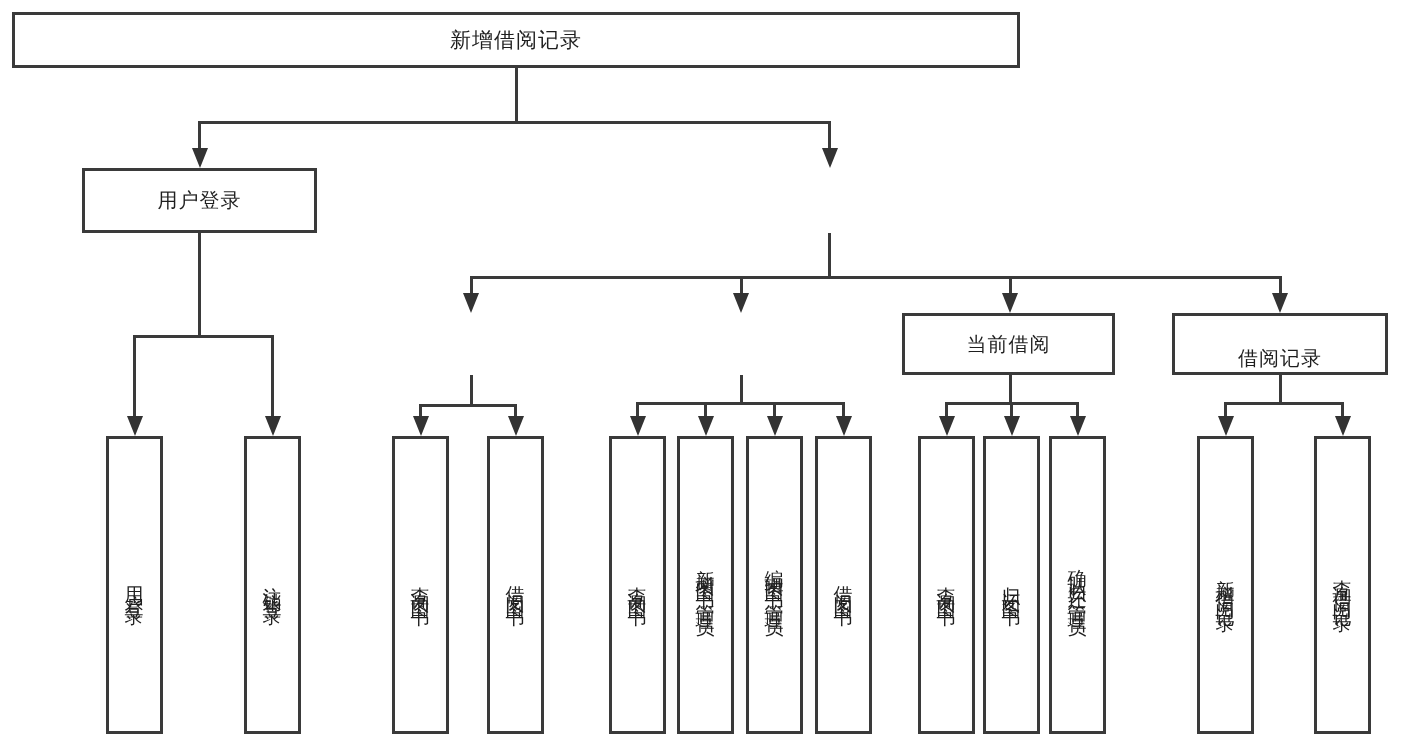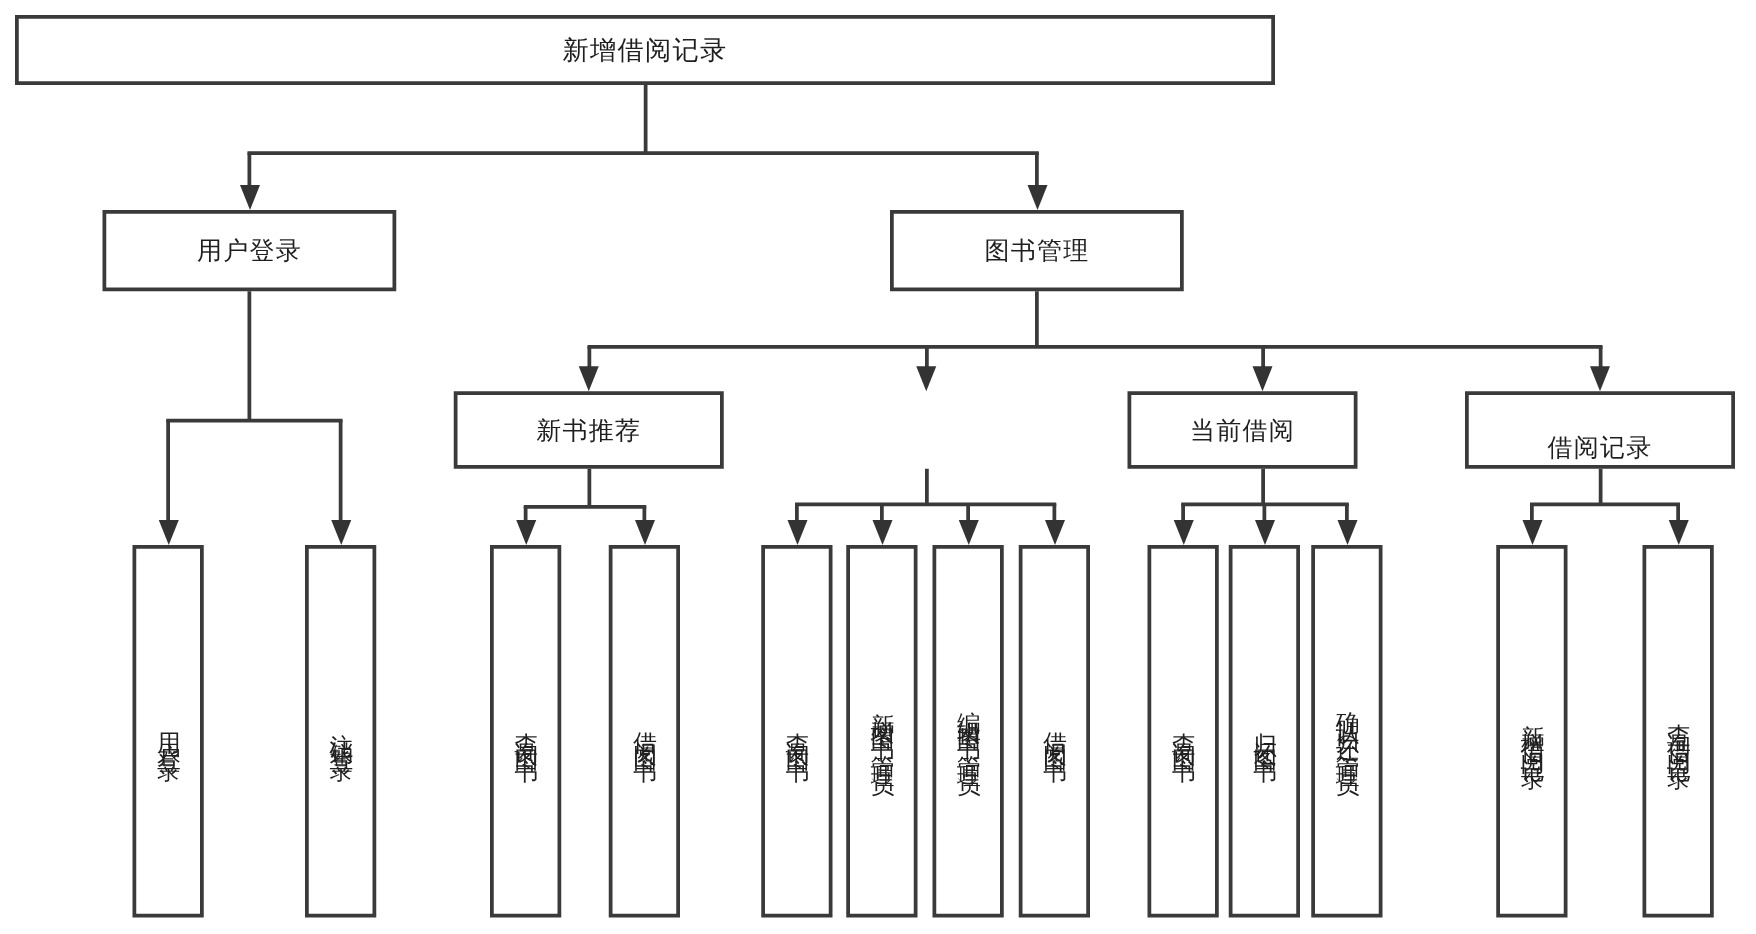--- a/index.html
+++ b/index.html
@@ -58,28 +58,22 @@
 
 <div id="stage">
 
   <div class="box lvl0" style="left:12px; top:12px; width:1008px; height:56px;">
     <span>新增借阅记录</span>
   </div>
 
   <div class="box lvl1" style="left:82px; top:168px; width:235px; height:65px;">
     <span>用户登录</span>
   </div>
-  <div class="box lvl1" style="left:712px; top:168px; width:235px; height:65px;">
-    <span>图书管理</span>
-  </div>
 
-  <div class="box lvl2" style="left:363px; top:313px; width:216px; height:62px;">
-    <span>新书推荐</span>
-  </div>
-  <div class="box lvl2" style="left:902px; top:313px; width:184px; height:62px;">
+  <div class="box lvl2" style="left:902px; top:313px; width:213px; height:62px;">
     <span>当前借阅</span>
   </div>
   <div class="box lvl2" style="left:1172px; top:313px; width:216px; height:62px;align-items:flex-end;">
     <span>借阅记录</span>
   </div>
 
   <div class="box leaf" style="left:106px; top:436px; width:57px; height:298px;">
     <span class="vtext">用户登录</span>
   </div>
   <div class="box leaf" style="left:244px; top:436px; width:57px; height:298px;">

